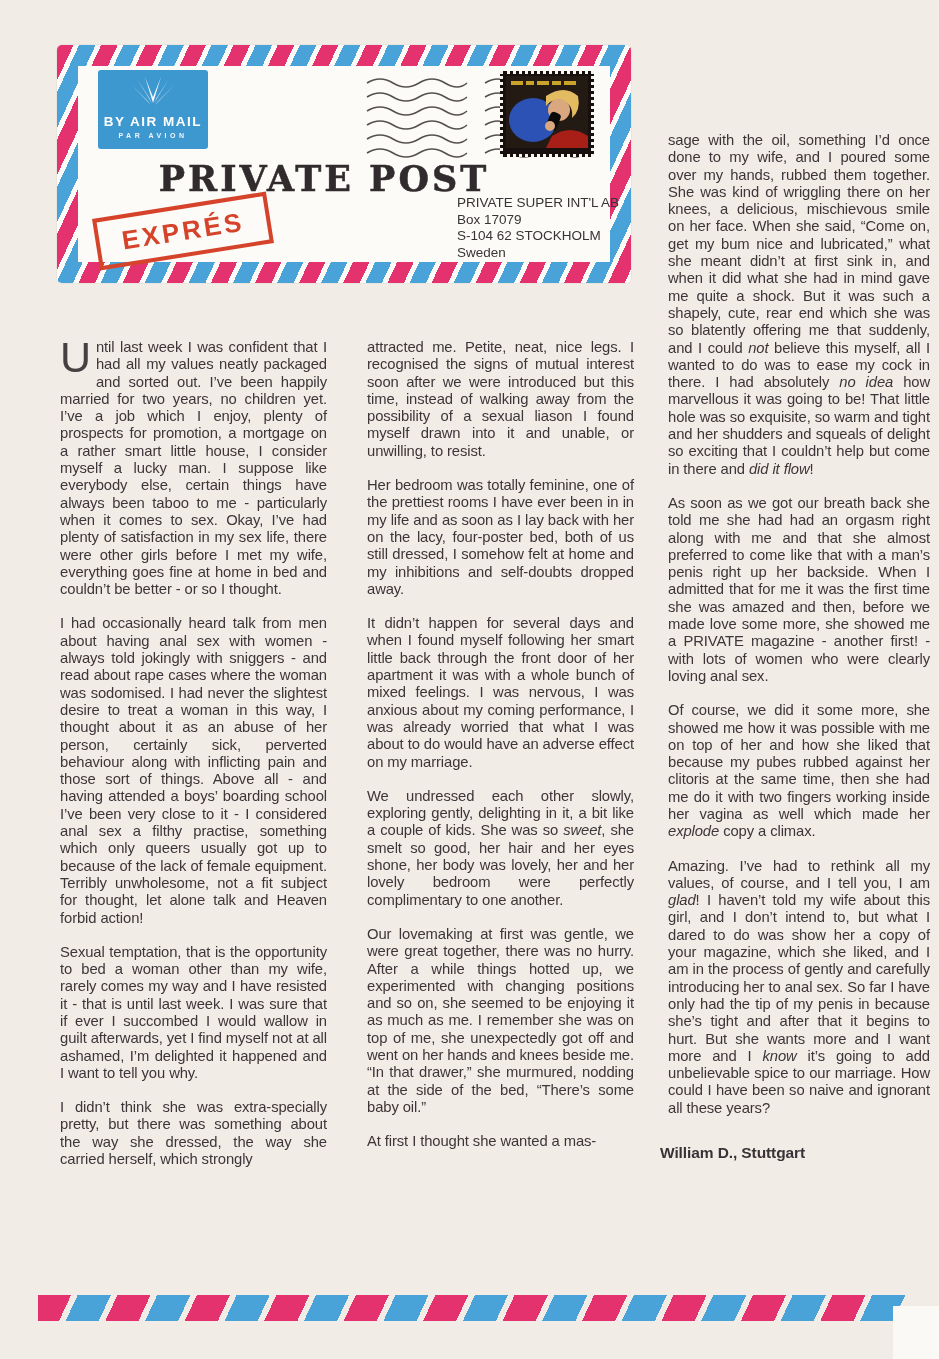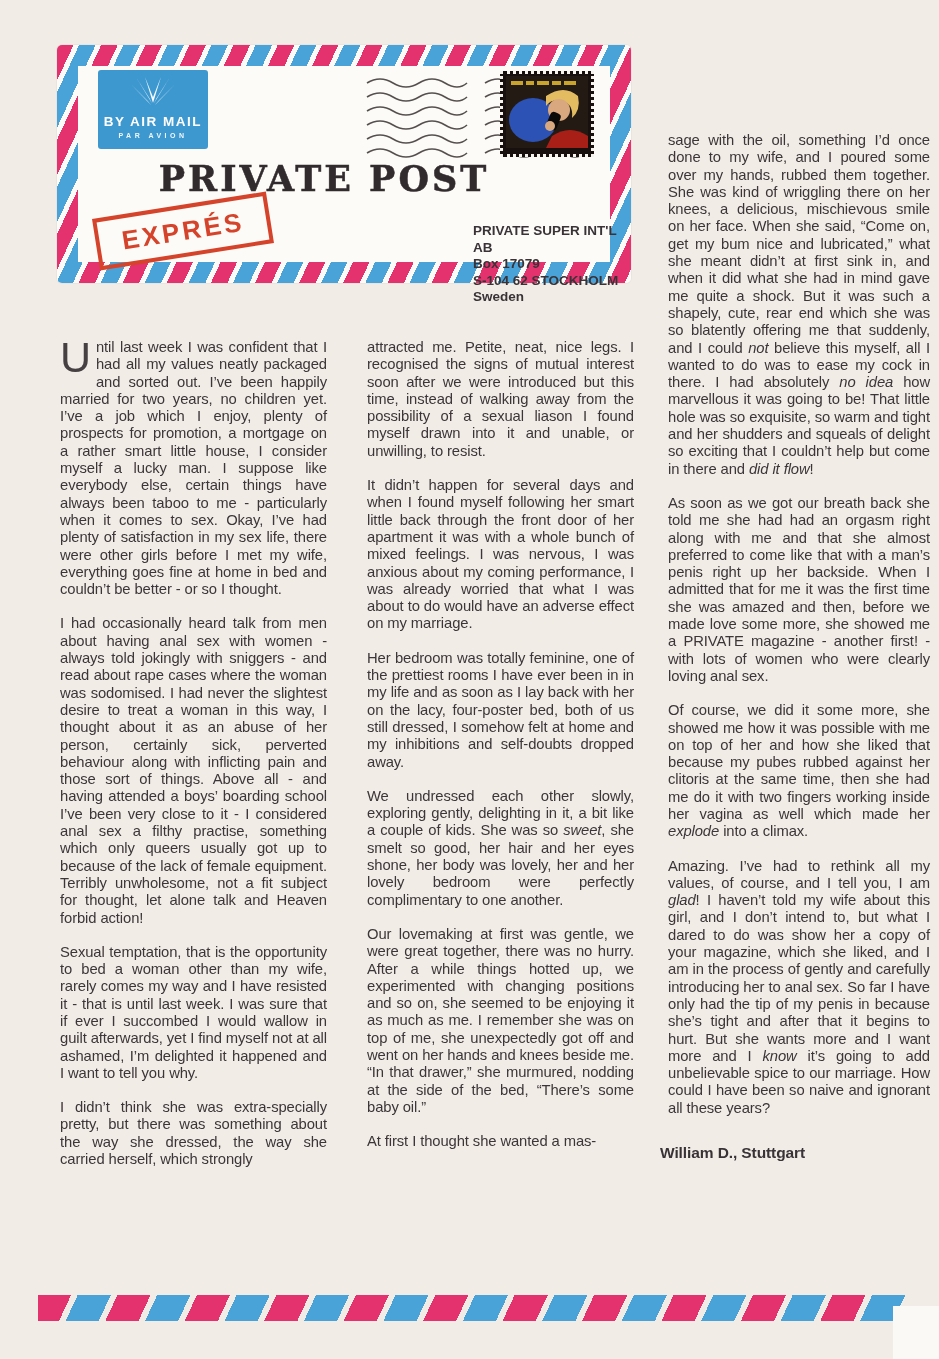--- a/index.html
+++ b/index.html
@@ -27,22 +27,22 @@
   .env-title{position:absolute; left:0; right:40px; top:113px; text-align:center;
     font-family:"DejaVu Serif", serif; font-weight:bold; font-size:35px; letter-spacing:3px;
     color:#322b2e; -webkit-text-stroke:.5px #322b2e;}
   .env-sub{position:absolute; left:0; right:120px; text-align:center; font-size:13.5px; color:#4c4549;}
   .env-sub1{top:155px;} .env-sub2{top:174px;}
 
   .expres{position:absolute; left:38px; top:160px; width:168px; height:44px;
     border:4px solid #d5432a; transform:rotate(-9deg); color:#d5432a;
     font-size:26px; font-weight:bold; letter-spacing:3px; text-align:center; line-height:44px;}
 
-  .address{position:absolute; left:416px; top:150px; font-size:13.5px; font-weight:bold;
-    color:#393337; line-height:16.5px;margin-top:28px;}
+  .address{position:absolute; left:400px; top:150px; font-size:13.5px; font-weight:normal;
+    color:#393337; line-height:16.5px;}
 
   
   .col{position:absolute; font-size:14.8px; line-height:17.3px; color:#3c3539;
     text-align:justify; letter-spacing:-0.1px;}
   #col1{left:52px;  top:331px; width:283px;}
   #col2{left:359px; top:331px; width:283px;}
   #col3{left:660px; top:124px; width:278px;}
   .para{margin:8px;}
   .para + .para{margin-top:17px;}
   .para .it{font-style:italic;}
@@ -133,30 +133,30 @@
   </div>
 
   <div class="col" id="col1">
       <p class="para"><span class="dropcap">U</span><span>ntil last week I was confident that I had all my values neatly packaged and sorted out. I’ve been happily married for two years, no children yet. I’ve a job which I enjoy, plenty of prospects for promotion, a mortgage on a rather smart little house, I consider myself a lucky man. I suppose like everybody else, certain things have always been taboo to me - particularly when it comes to sex. Okay, I’ve had plenty of satisfaction in my sex life, there were other girls before I met my wife, everything goes fine at home in bed and couldn’t be better - or so I thought.</span></p>
       <p class="para"><span>I had occasionally heard talk from men about having anal sex with women - always told jokingly with sniggers - and read about rape cases where the woman was sodomised. I had never the slightest desire to treat a woman in this way, I thought about it as an abuse of her person, certainly sick, perverted behaviour along with inflicting pain and those sort of things. Above all - and having attended a boys’ boarding school I’ve been very close to it - I considered anal sex a filthy practise, something which only queers usually got up to because of the lack of female equipment. Terribly unwholesome, not a fit subject for thought, let alone talk and Heaven forbid action!</span></p>
       <p class="para"><span>Sexual temptation, that is the opportunity to bed a woman other than my wife, rarely comes my way and I have resisted it - that is until last week. I was sure that if ever I succombed I would wallow in guilt afterwards, yet I find myself not at all ashamed, I’m delighted it happened and I want to tell you why.</span></p>
       <p class="para"><span>I didn’t think she was extra-specially pretty, but there was something about the way she dressed, the way she carried herself, which strongly</span></p>
     </div>
   <div class="col" id="col2">
       <p class="para"><span>attracted me. Petite, neat, nice legs. I recognised the signs of mutual interest soon after we were introduced but this time, instead of walking away from the possibility of a sexual liason I found myself drawn into it and unable, or unwilling, to resist.</span></p>
+      <p class="para"><span>Her bedroom was totally feminine, one of the prettiest rooms I have ever been in in my life and as soon as I lay back with her on the lacy, four-poster bed, both of us still dressed, I somehow felt at home and my inhibitions and self-doubts dropped away.</span></p>
       <p class="para"><span>It didn’t happen for several days and when I found myself following her smart little back through the front door of her apartment it was with a whole bunch of mixed feelings. I was nervous, I was anxious about my coming performance, I was already worried that what I was about to do would have an adverse effect on my marriage.</span></p>
-      <p class="para"><span>Her bedroom was totally feminine, one of the prettiest rooms I have ever been in in my life and as soon as I lay back with her on the lacy, four-poster bed, both of us still dressed, I somehow felt at home and my inhibitions and self-doubts dropped away.</span></p>
       <p class="para"><span>We undressed each other slowly, exploring gently, delighting in it, a bit like a couple of kids. She was so </span><span class="it">sweet</span><span>, she smelt so good, her hair and her eyes shone, her body was lovely, her and her lovely bedroom were perfectly complimentary to one another.</span></p>
       <p class="para"><span>Our lovemaking at first was gentle, we were great together, there was no hurry. After a while things hotted up, we experimented with changing positions and so on, she seemed to be enjoying it as much as me. I remember she was on top of me, she unexpectedly got off and went on her hands and knees beside me. “In that drawer,” she murmured, nodding at the side of the bed, “There’s some baby oil.”</span></p>
       <p class="para"><span>At first I thought she wanted a mas-</span></p>
     </div>
   <div class="col" id="col3">
       <p class="para"><span>sage with the oil, something I’d once done to my wife, and I poured some over my hands, rubbed them together. She was kind of wriggling there on her knees, a delicious, mischievous smile on her face. When she said, “Come on, get my bum nice and lubricated,” what she meant didn’t at first sink in, and when it did what she had in mind gave me quite a shock. But it was such a shapely, cute, rear end which she was so blatently offering me that suddenly, and I could </span><span class="it">not</span><span> believe this myself, all I wanted to do was to ease my cock in there. I had absolutely </span><span class="it">no idea</span><span> how marvellous it was going to be! That little hole was so exquisite, so warm and tight and her shudders and squeals of delight so exciting that I couldn’t help but come in there and </span><span class="it">did it flow</span><span>!</span></p>
       <p class="para"><span>As soon as we got our breath back she told me she had had an orgasm right along with me and that she almost preferred to come like that with a man’s penis right up her backside. When I admitted that for me it was the first time she was amazed and then, before we made love some more, she showed me a PRIVATE magazine - another first! - with lots of women who were clearly loving anal sex.</span></p>
-      <p class="para"><span>Of course, we did it some more, she showed me how it was possible with me on top of her and how she liked that because my pubes rubbed against her clitoris at the same time, then she had me do it with two fingers working inside her vagina as well which made her </span><span class="it">explode</span><span> into a climax.</span></p>
+      <p class="para"><span>Of course, we did it some more, she showed me how it was possible with me on top of her and how she liked that because my pubes rubbed against her clitoris at the same time, then she had me do it with two fingers working inside her vagina as well which made her </span><span class="it">explode</span><span> copy a climax.</span></p>
       <p class="para"><span>Amazing. I’ve had to rethink all my values, of course, and I tell you, I am </span><span class="it">glad</span><span>! I haven’t told my wife about this girl, and I don’t intend to, but what I dared to do was show her a copy of your magazine, which she liked, and I am in the process of gently and carefully introducing her to anal sex. So far I have only had the tip of my penis in because she’s tight and after that it begins to hurt. But she wants more and I want more and I </span><span class="it">know</span><span> it’s going to add unbelievable spice to our marriage. How could I have been so naive and ignorant all these years?</span></p>
       <div class="signature">William D., Stuttgart</div>
     </div>
 
   <div class="bottom-band"></div>
   <div class="corner-patch"></div>
   <div class="page-number">53</div>
 
 </div>
 

